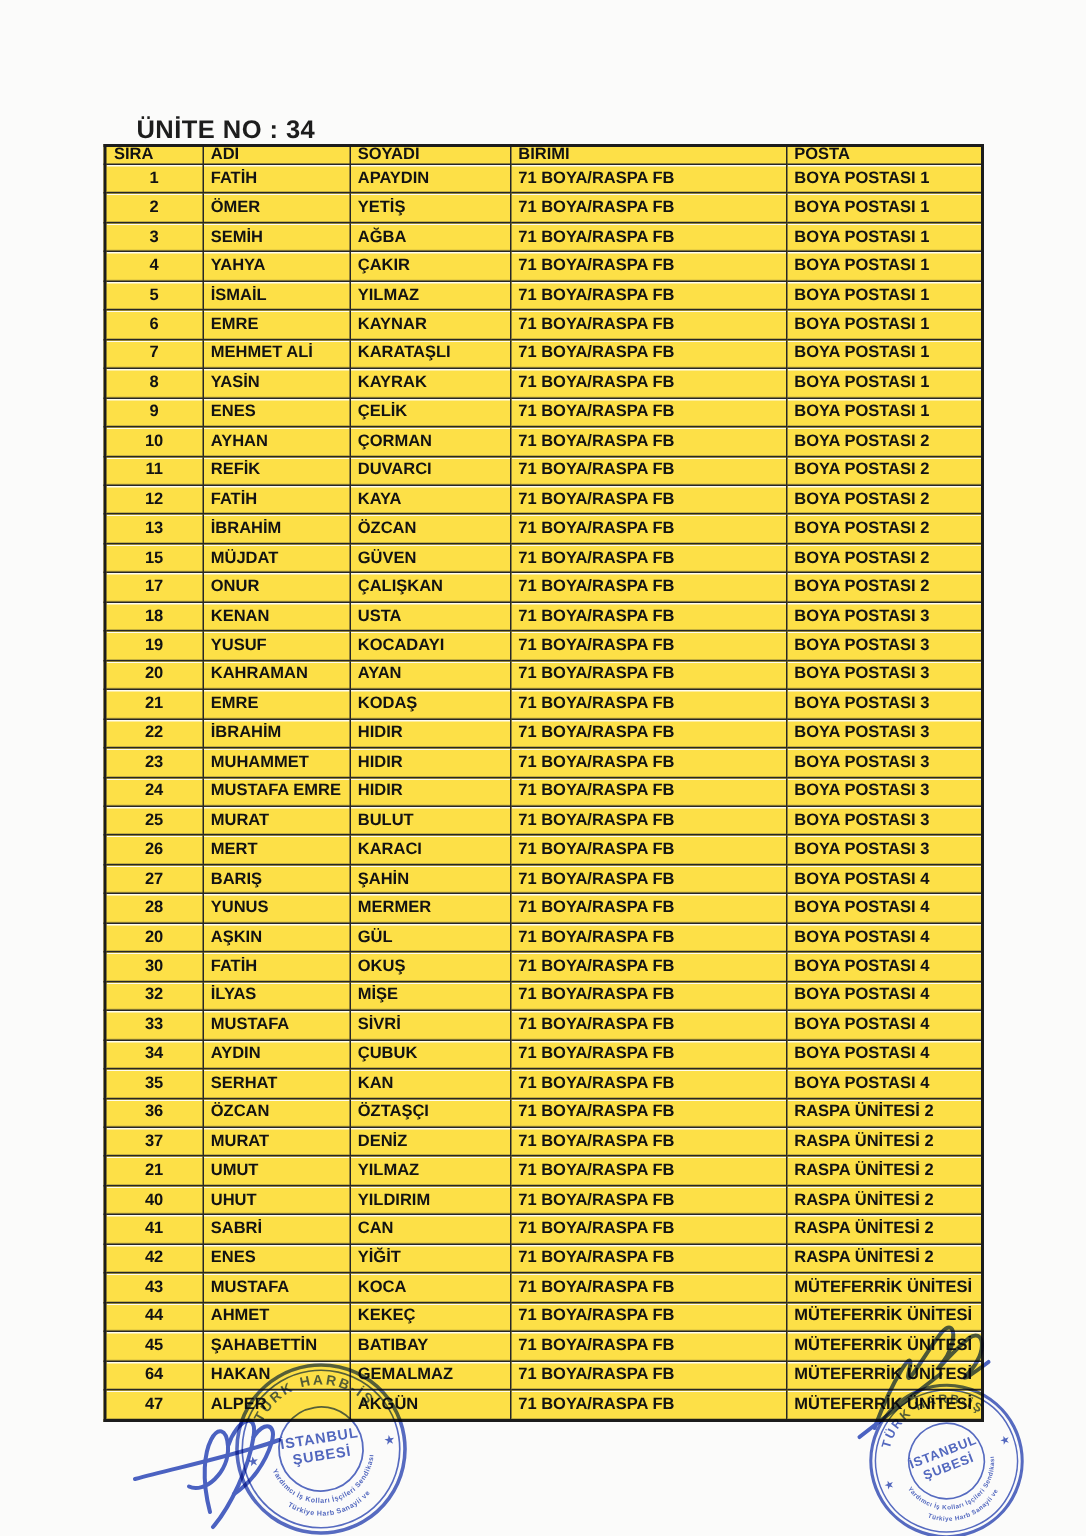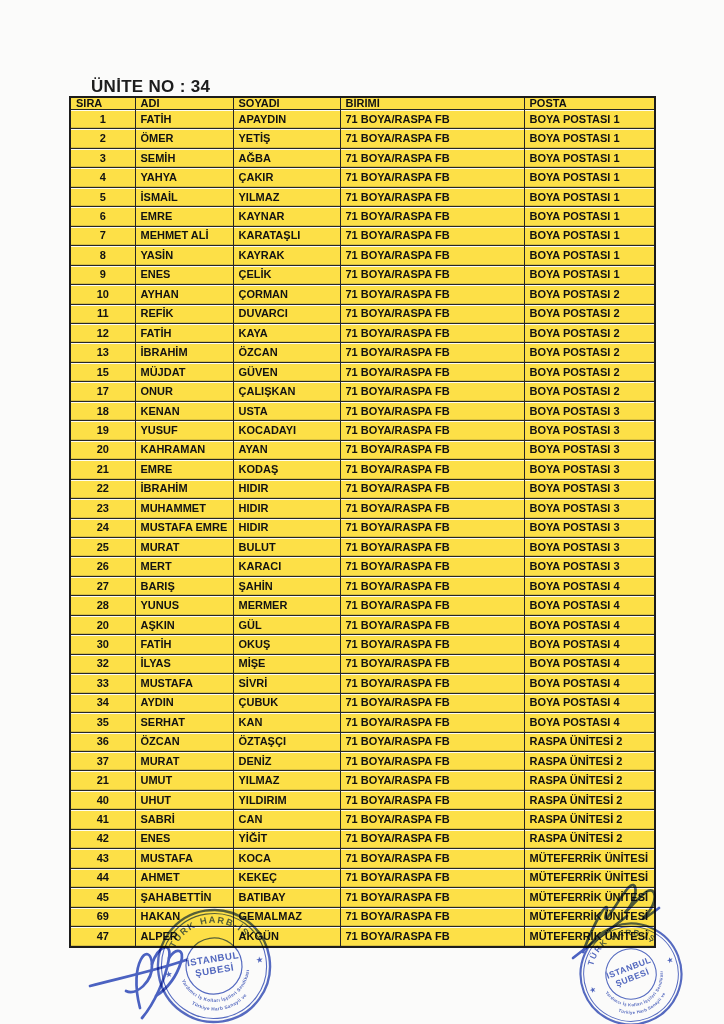--- a/index.html
+++ b/index.html
@@ -364,21 +364,21 @@
           <td>MÜTEFERRİK ÜNİTESİ</td>
         </tr>
         <tr>
           <td class="c-sira">45</td>
           <td>ŞAHABETTİN</td>
           <td>BATIBAY</td>
           <td>71 BOYA/RASPA FB</td>
           <td>MÜTEFERRİK ÜNİTESİ</td>
         </tr>
         <tr>
-          <td class="c-sira">69</td>
+          <td class="c-sira">64</td>
           <td>HAKAN</td>
           <td>GEMALMAZ</td>
           <td>71 BOYA/RASPA FB</td>
           <td>MÜTEFERRİK ÜNİTESİ</td>
         </tr>
         <tr>
           <td class="c-sira">47</td>
           <td>ALPER</td>
           <td>AKGÜN</td>
           <td>71 BOYA/RASPA FB</td>

